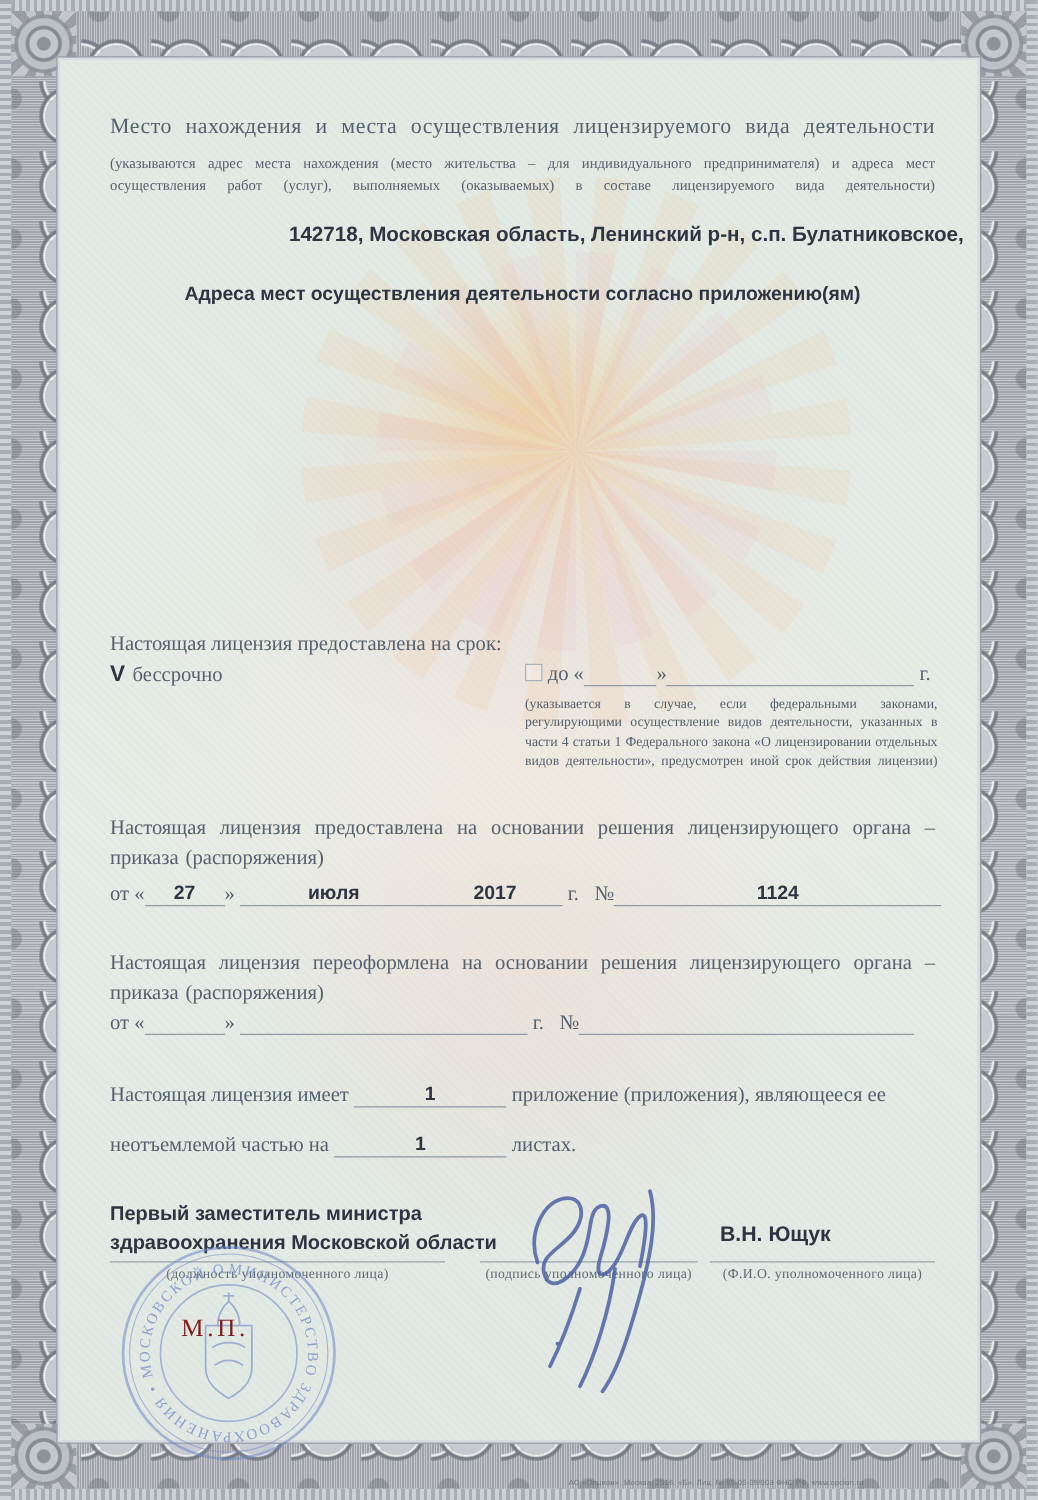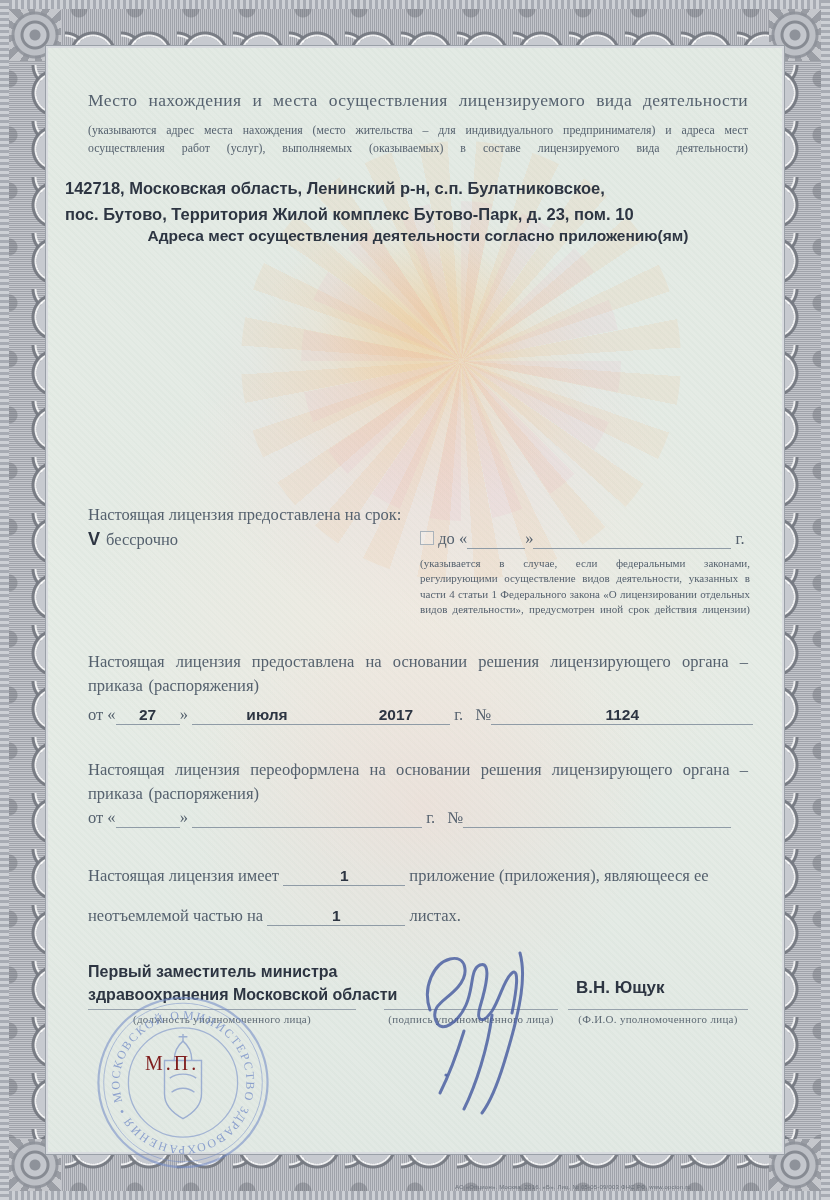--- a/index.html
+++ b/index.html
@@ -76,21 +76,21 @@
   .abs { position:absolute; }
   .jtitle { text-align:justify; text-align-last:justify; }
   .just { text-align:justify; }
   .bold-fill { font-family:"Liberation Sans", sans-serif; font-weight:bold; color:#2d3542; }
   .blank { display:inline-block; border-bottom:1px solid #8f9ba6; text-align:center; vertical-align:bottom; line-height:1.15; }
   .caption { font-size:11px; color:#5d6974; letter-spacing:.3px; }
   .sigline { position:absolute; border-bottom:1px solid #97a2ac; height:1px; }
 
   .loc-title { left:88px; top:90px; width:660px; font-size:17.5px; letter-spacing:.4px; }
   .loc-sub { left:88px; top:121px; width:660px; font-size:11.8px; line-height:1.55; word-spacing:2px; }
-  .addr { left:65px; top:176px; width:706px; text-align:left; font-size:16.5px; line-height:1.55; }
+  .addr { left:65px; top:176px; width:706px; text-align:right; font-size:16.5px; line-height:1.55; }
   .annex-note { left:65px; top:227px; width:706px; text-align:center; font-size:15.5px; }
 
   .term-label { left:88px; top:505px; width:660px; font-size:16.5px; }
   .term-row { left:88px; top:529px; width:660px; font-size:16.5px; }
   .chk { display:inline-block; width:14px; height:14px; border:1px solid #aab3bb; vertical-align:-1px; background:rgba(255,255,255,.25); }
   .vmark { font-family:"Liberation Sans", sans-serif; font-weight:bold; font-size:18px; color:#2d3542; margin-right:6px; }
   .until { position:absolute; left:332px; top:0px; white-space:nowrap;text-align:right; }
   .term-note { left:420px; top:556px; width:330px; font-size:11px; line-height:1.4; }
 
   .para { left:88px; top:0; width:660px; font-size:16.5px; line-height:1.45; word-spacing:1.5px; }
@@ -125,21 +125,20 @@
 
   <div class="paper">
     <div class="rosette"></div>
     <div class="rosette2"></div>
   </div>
 
   <div class="abs serif ink jtitle loc-title">Место нахождения и места осуществления лицензируемого вида деятельности</div>
   <div class="abs serif ink just jtitle loc-sub">(указываются адрес места нахождения (место жительства – для индивидуального предпринимателя) и адреса мест осуществления работ (услуг), выполняемых (оказываемых) в составе лицензируемого вида деятельности)</div>
   <div class="abs addr bold-fill">
     <div>142718, Московская область, Ленинский р-н, с.п. Булатниковское,</div>
-    <div>пос. Бутово, Территория Жилой комплекс Бутово-Парк, д. 23, пом. 10</div>
   </div>
   <div class="abs serif ink term-label">Настоящая лицензия предоставлена на срок:</div>
 
   <div class="abs annex-note bold-fill">Адреса мест осуществления деятельности согласно приложению(ям)</div>
   <div class="abs serif ink term-row">
     <span class="vmark">V</span><span>бессрочно</span>
     <span class="until">
       <span class="chk"></span>
       <span>до «</span><span class="blank" style="width:58px"></span><span>»</span><span class="blank" style="width:198px"></span>
       <span>г.</span>

